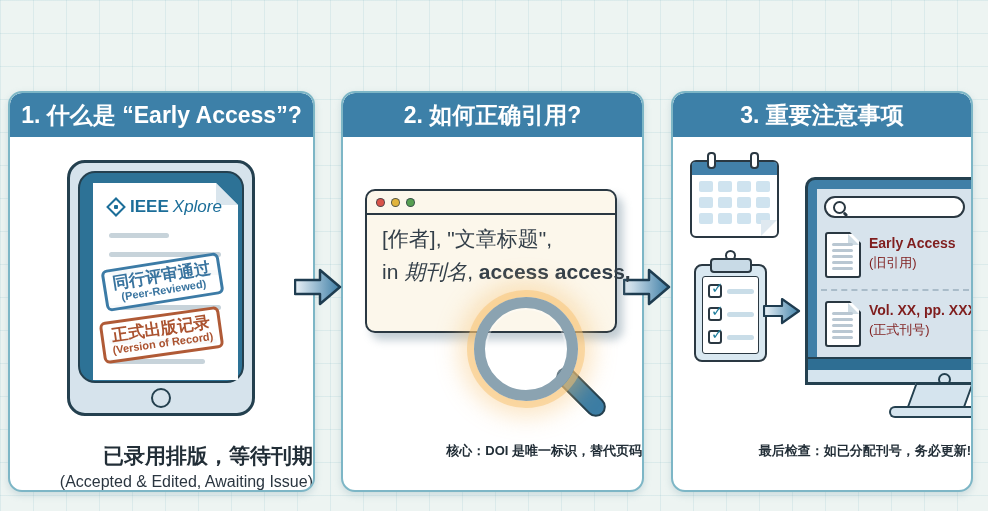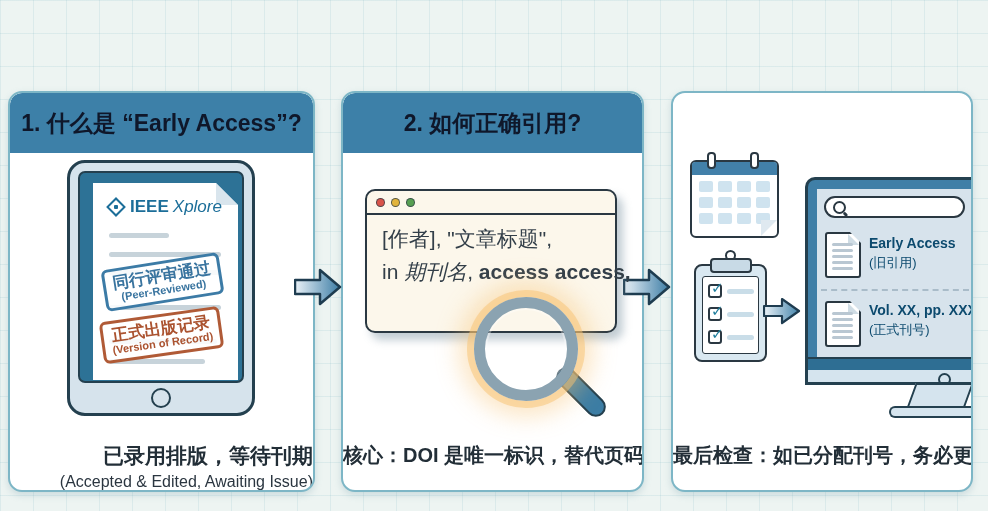--- a/index.html
+++ b/index.html
@@ -20,39 +20,39 @@
   
   .panel{
     position:absolute;top:91px;height:401px;background:#fff;
     border:2px solid #7db6c6;border-radius:14px;box-sizing:border-box;
     box-shadow:0 3px 7px rgba(110,155,170,.28);overflow:hidden;
   }
   .p1{left:8px;width:307px;}
   .p2{left:341px;width:303px;padding-left:22px;}
   .p3{left:671px;width:302px;}
   .panel-header{
-    position:absolute;top:0;left:0;right:0;height:60px;background:#3d80a8;
+    position:absolute;top:0;left:0;right:0;height:44px;background:#3d80a8;
     border-radius:12px 12px 0 0;display:flex;align-items:center;justify-content:center;
-    color:#0f172a;font-size:23px;font-weight:700;
+    color:#ffffff;font-size:23px;font-weight:700;
   }
   .caption{position:absolute;left:0;right:0;top:349px;text-align:right;color:#222e37;}
   .cap-cn{font-size:21px;font-weight:700;}
   .cap-en{font-size:16px;margin-top:3px;color:#2b3640;}
-  .cap-one{font-size:20px;font-weight:700;white-space:nowrap;}
+  .cap-one{font-size:13px;font-weight:700;white-space:nowrap;}
   
   .flow-arrow{position:absolute;top:266px;width:48px;height:42px;}
   .a1{left:294px;} .a2{left:623px;}
   
   .tablet{
     position:absolute;left:57px;top:67px;width:188px;height:256px;
     background:#d6e3ec;border:3px solid #24404f;border-radius:18px;box-sizing:border-box;
   }
   .tablet-screen{
     position:absolute;left:8px;right:8px;top:8px;bottom:30px;
-    background:#2d7296;border:2px solid #24404f;border-radius:7px;
+    background:#2d7296;border:2px solid #24404f;border-radius:17px;
   }
   .home-btn{
     position:absolute;left:50%;bottom:5px;width:16px;height:16px;margin-left:-10px;
     border:2.5px solid #24404f;border-radius:50%;background:#d6e3ec;box-sizing:content-box;
   }
   .page{
     position:absolute;left:13px;top:10px;width:145px;height:197px;background:#fff;
     clip-path:polygon(0 0, calc(100% - 22px) 0, 100% 22px, 100% 100%, 0 100%);
   }
   .page-fold{
@@ -180,21 +180,21 @@
   }
   .doc-icon{
     position:absolute;left:8px;width:36px;height:46px;background:#fff;border:2px solid #2a3842;
     border-radius:3px;box-sizing:border-box;
     clip-path:polygon(0 0, calc(100% - 11px) 0, 100% 11px, 100% 100%, 0 100%);
   }
   .doc-fold{position:absolute;right:0;top:0;width:11px;height:11px;background:#cfdce4;clip-path:polygon(0 0,100% 100%,0 100%);}
   .doc-line{position:absolute;left:5px;width:21px;height:3px;background:#b9c7d2;border-radius:2px;}
   .dl1{top:9px;} .dl2{top:15px;} .dl3{top:21px;} .dl4{top:27px;} .dl5{top:33px;}
   .di1{top:43px;} .di2{top:112px;}
-  .mentry-text{position:absolute;left:52px;color:#0c4a6e;white-space:nowrap;}
+  .mentry-text{position:absolute;left:52px;color:#7f1d1d;white-space:nowrap;}
   .mt1{top:46px;} .mt2{top:113px;}
   .mentry-title{font-size:14px;font-weight:700;}
   .mentry-sub{font-size:13px;margin-top:3px;}
   .mdivider{position:absolute;left:4px;right:4px;top:100px;border-top:2px dashed #a9bcc9;}
   .mbezel{position:absolute;left:0;right:0;top:177px;height:13px;background:#2e6e93;border-top:2.5px solid #24404f;box-sizing:border-box;}
   .mchin{position:absolute;left:0;right:0;top:190px;bottom:0;background:#d5e4ee;}
   .camera-dot{position:absolute;right:22px;top:3px;width:9px;height:9px;border:2.5px solid #24404f;border-radius:50%;box-sizing:content-box;}
   .stand-neck{
     position:absolute;left:238px;top:290px;width:58px;height:26px;background:#d5e4ee;
     border:2.5px solid #24404f;box-sizing:border-box;transform:skewX(-20deg);
@@ -268,20 +268,23 @@
 
     <div class="lens-handle"></div>
     <div class="lens-ring"></div>
 
     <div class="caption">
       <div class="cap-one">核心：DOI 是唯一标识，替代页码</div>
     </div>
   </section>
 
   <section class="panel p3">
+    <div class="panel-header">
+      <span>3. 重要注意事项</span>
+    </div>
 
     <div class="monitor">
       <div class="mscreen">
         <div class="msearch">
           <span class="search-glass"></span>
         </div>
         <div class="doc-icon di1">
           <span class="doc-fold"></span>
           <span class="doc-line dl1"></span>
           <span class="doc-line dl2"></span>

